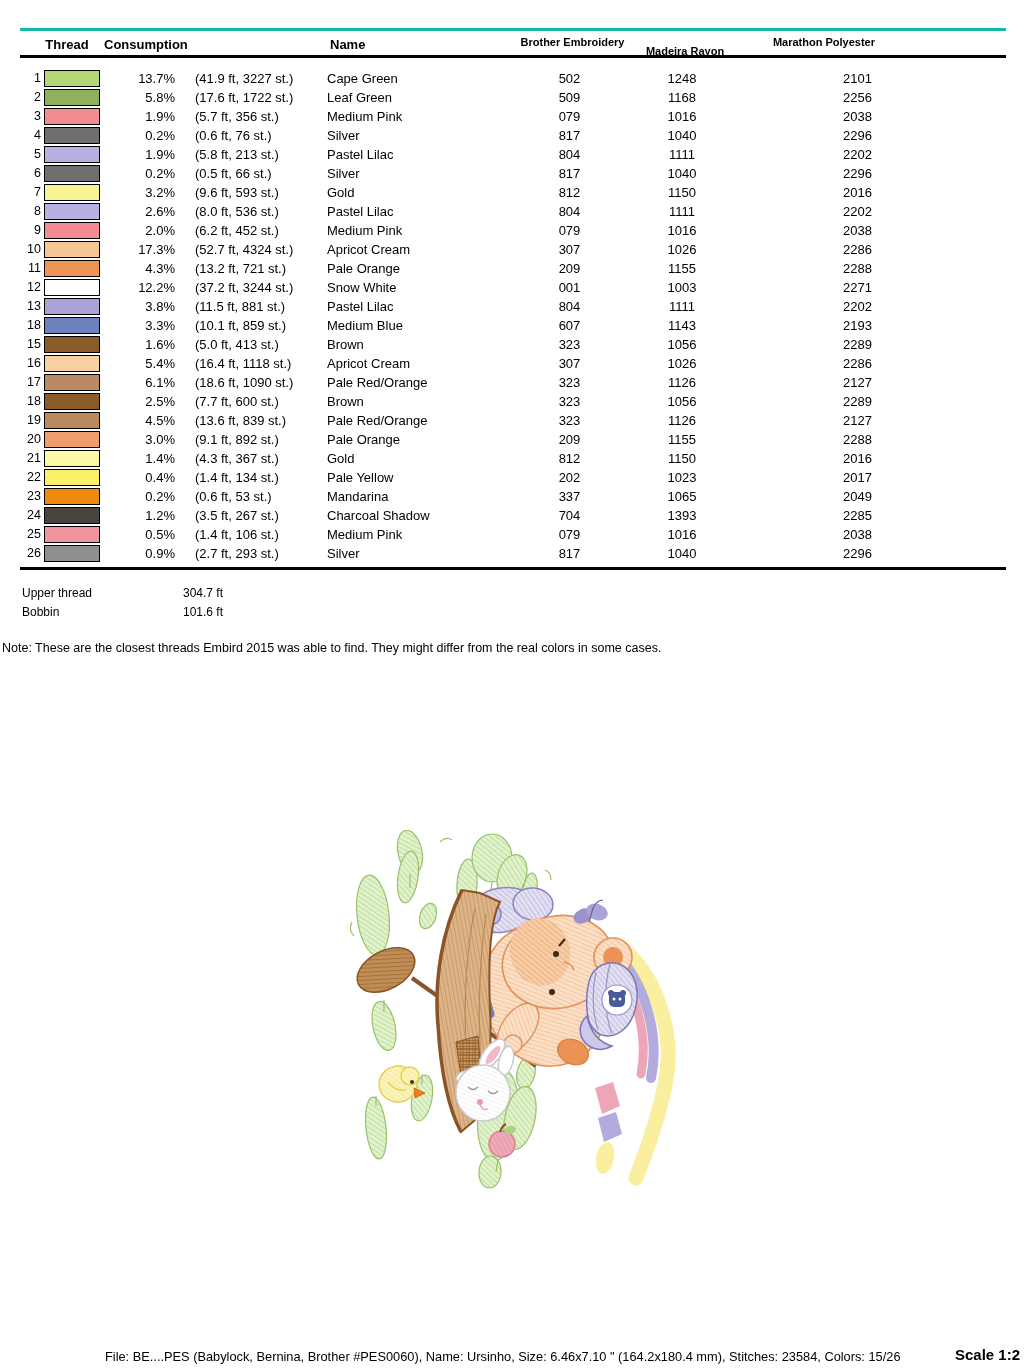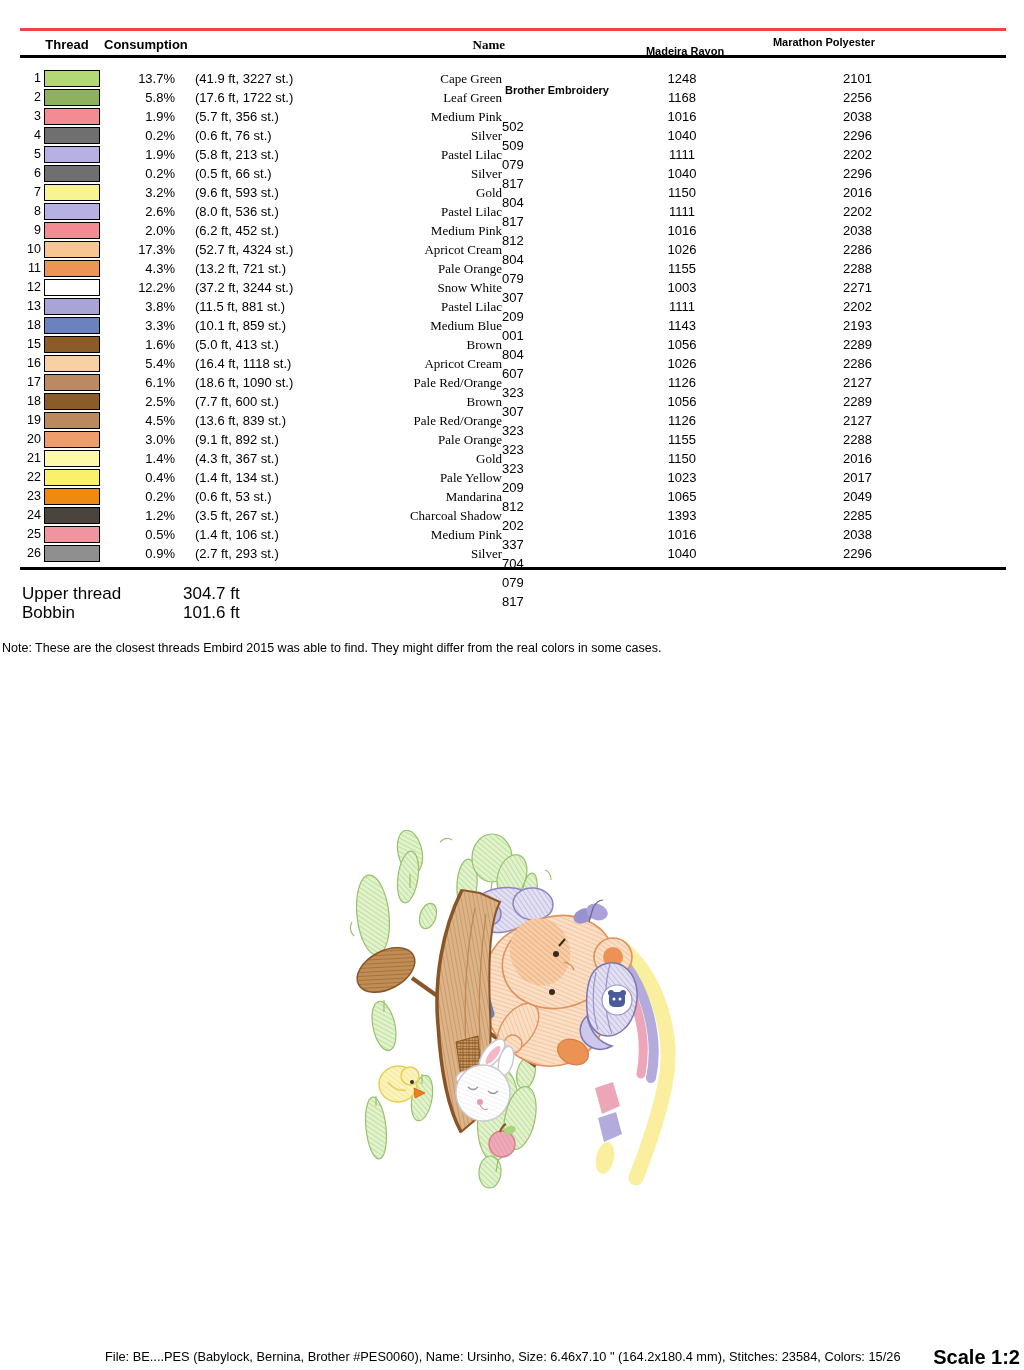--- a/index.html
+++ b/index.html
@@ -2,53 +2,53 @@
 <html><head>
 <meta charset="utf-8">
 <style>
   html,body{margin:0;padding:0;background:#fff;}
   .page{position:relative;width:1024px;height:1370px;background:#ffffff;overflow:hidden;
         font-family:"Liberation Sans",sans-serif;color:#000;}
 
   
   .thread-table{position:absolute;left:20px;top:28px;width:986px;}
   .thead{display:flex;align-items:flex-start;height:30px;box-sizing:border-box;
-         border-top:3px solid #ef4444;border-bottom:3px solid #000;}
+         border-top:3px solid #14b8a6;border-bottom:3px solid #000;}
   .h-main{font-size:13px;font-weight:bold;padding-top:6px;}
   .h-brand{font-size:11px;font-weight:bold;}
   .c-threadhead{width:84px;text-align:center;padding-left:10px;box-sizing:border-box;}
   .c-cons{width:226px;}
   .thead .c-cons{text-align:left;}
-  .c-name{width:175px;text-align:right;font-family:Liberation Serif, serif;}
-  .c-brother{width:135px;margin-top:48px;}
+  .c-name{width:175px;text-align:left;}
+  .c-brother{width:135px;text-align:center;}
   .c-madeira{width:90px;text-align:center;}
   .c-marathon{width:145px;text-align:right;}
   .h-brother,.h-marathon{padding-top:5px;}
   .h-madeira{padding-top:14px;}
   .tbody{padding-top:11px;border-bottom:3px solid #000;padding-bottom:4px;}
   .trow{display:flex;height:19px;line-height:19px;font-size:13px;}
   .c-num{width:24px;text-align:right;padding-right:3px;font-size:12.5px;box-sizing:border-box;}
   .c-swatchwrap{width:57px;}
   .swatch{width:54px;height:15px;margin-top:1px;border:1px solid #000;}
   .pct{display:inline-block;width:74px;text-align:right;}
   .det{margin-left:20px;}
 
   
-  .totals{position:absolute;left:22px;top:584px;font-size:17px;}
+  .totals{position:absolute;left:22px;top:584px;font-size:12px;}
   .trow2{height:19px;line-height:19px;}
   .tlabel{display:inline-block;width:161px;}
   .note{position:absolute;left:2px;top:641px;font-size:12.5px;}
 
   
   .design{position:absolute;left:340px;top:830px;}
 
   
   .footer{position:absolute;top:1346px;left:0;width:1020px;height:20px;}
   .f-info{position:absolute;left:105px;top:3px;font-size:12.8px;}
-  .f-scale{position:absolute;right:0px;top:0px;font-size:20px;font-weight:bold;}
+  .f-scale{position:absolute;right:0px;top:0px;font-size:15px;font-weight:bold;}
 </style>
 </head>
 <body>
 
 <div class="page">
 
   <div class="thread-table">
     <div class="thead">
       <div class="c-threadhead h-main">Thread</div>
       <div class="c-cons h-main">Consumption</div>

